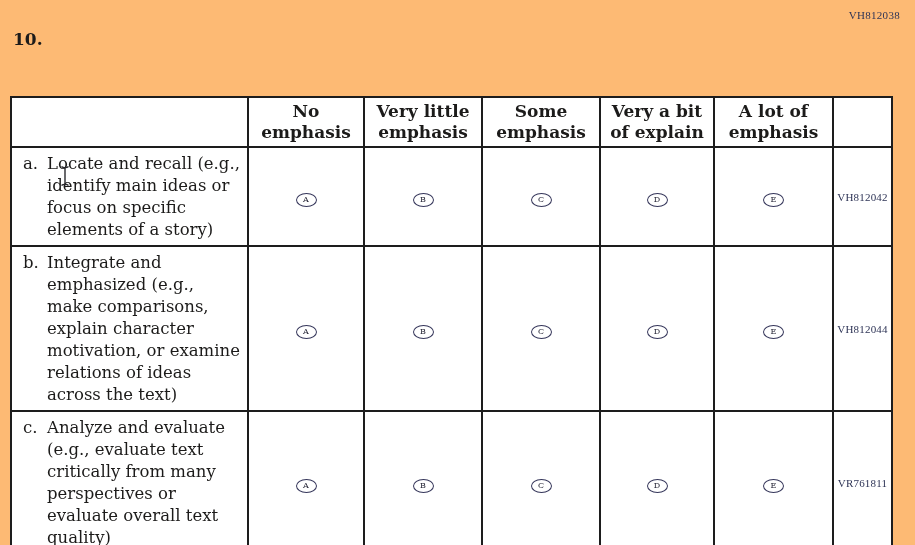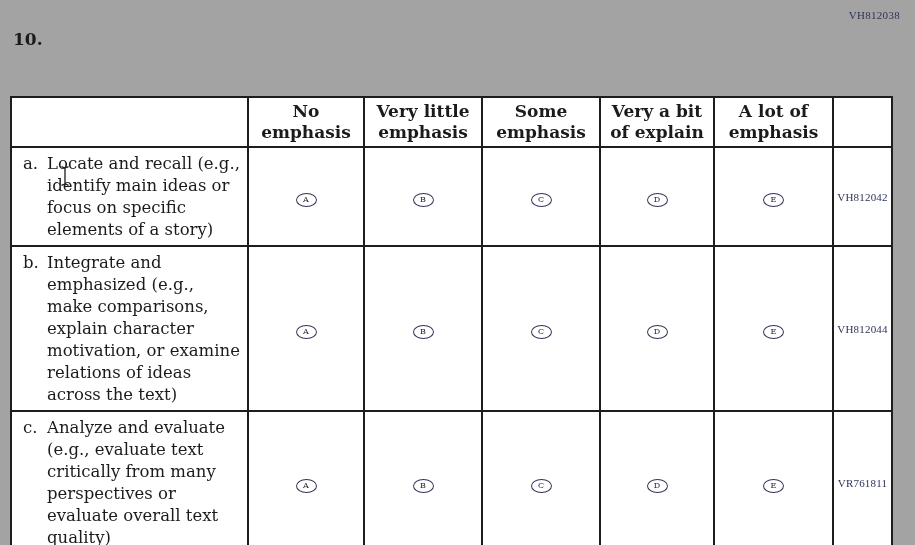--- a/index.html
+++ b/index.html
@@ -1,20 +1,20 @@
 <!DOCTYPE html>
 <html><head>
 <meta charset="utf-8">
 <style>
   * { margin:0; padding:0; box-sizing:border-box; }
   html,body { background:#e9e9e9; }
   .page {
     position:relative;
     width:915px; height:545px;
-    background:#a3a3a3;
+    background:#fdba74;
     font-family:"DejaVu Serif", serif;
     color:#1c1b1a;
     overflow:hidden;
   }
   .topcode {
     position:absolute; top:9px; right:15px;
     font-size:11px; letter-spacing:0.3px;
     color:#2e3456;
     font-family:"Liberation Serif", serif;
   }

